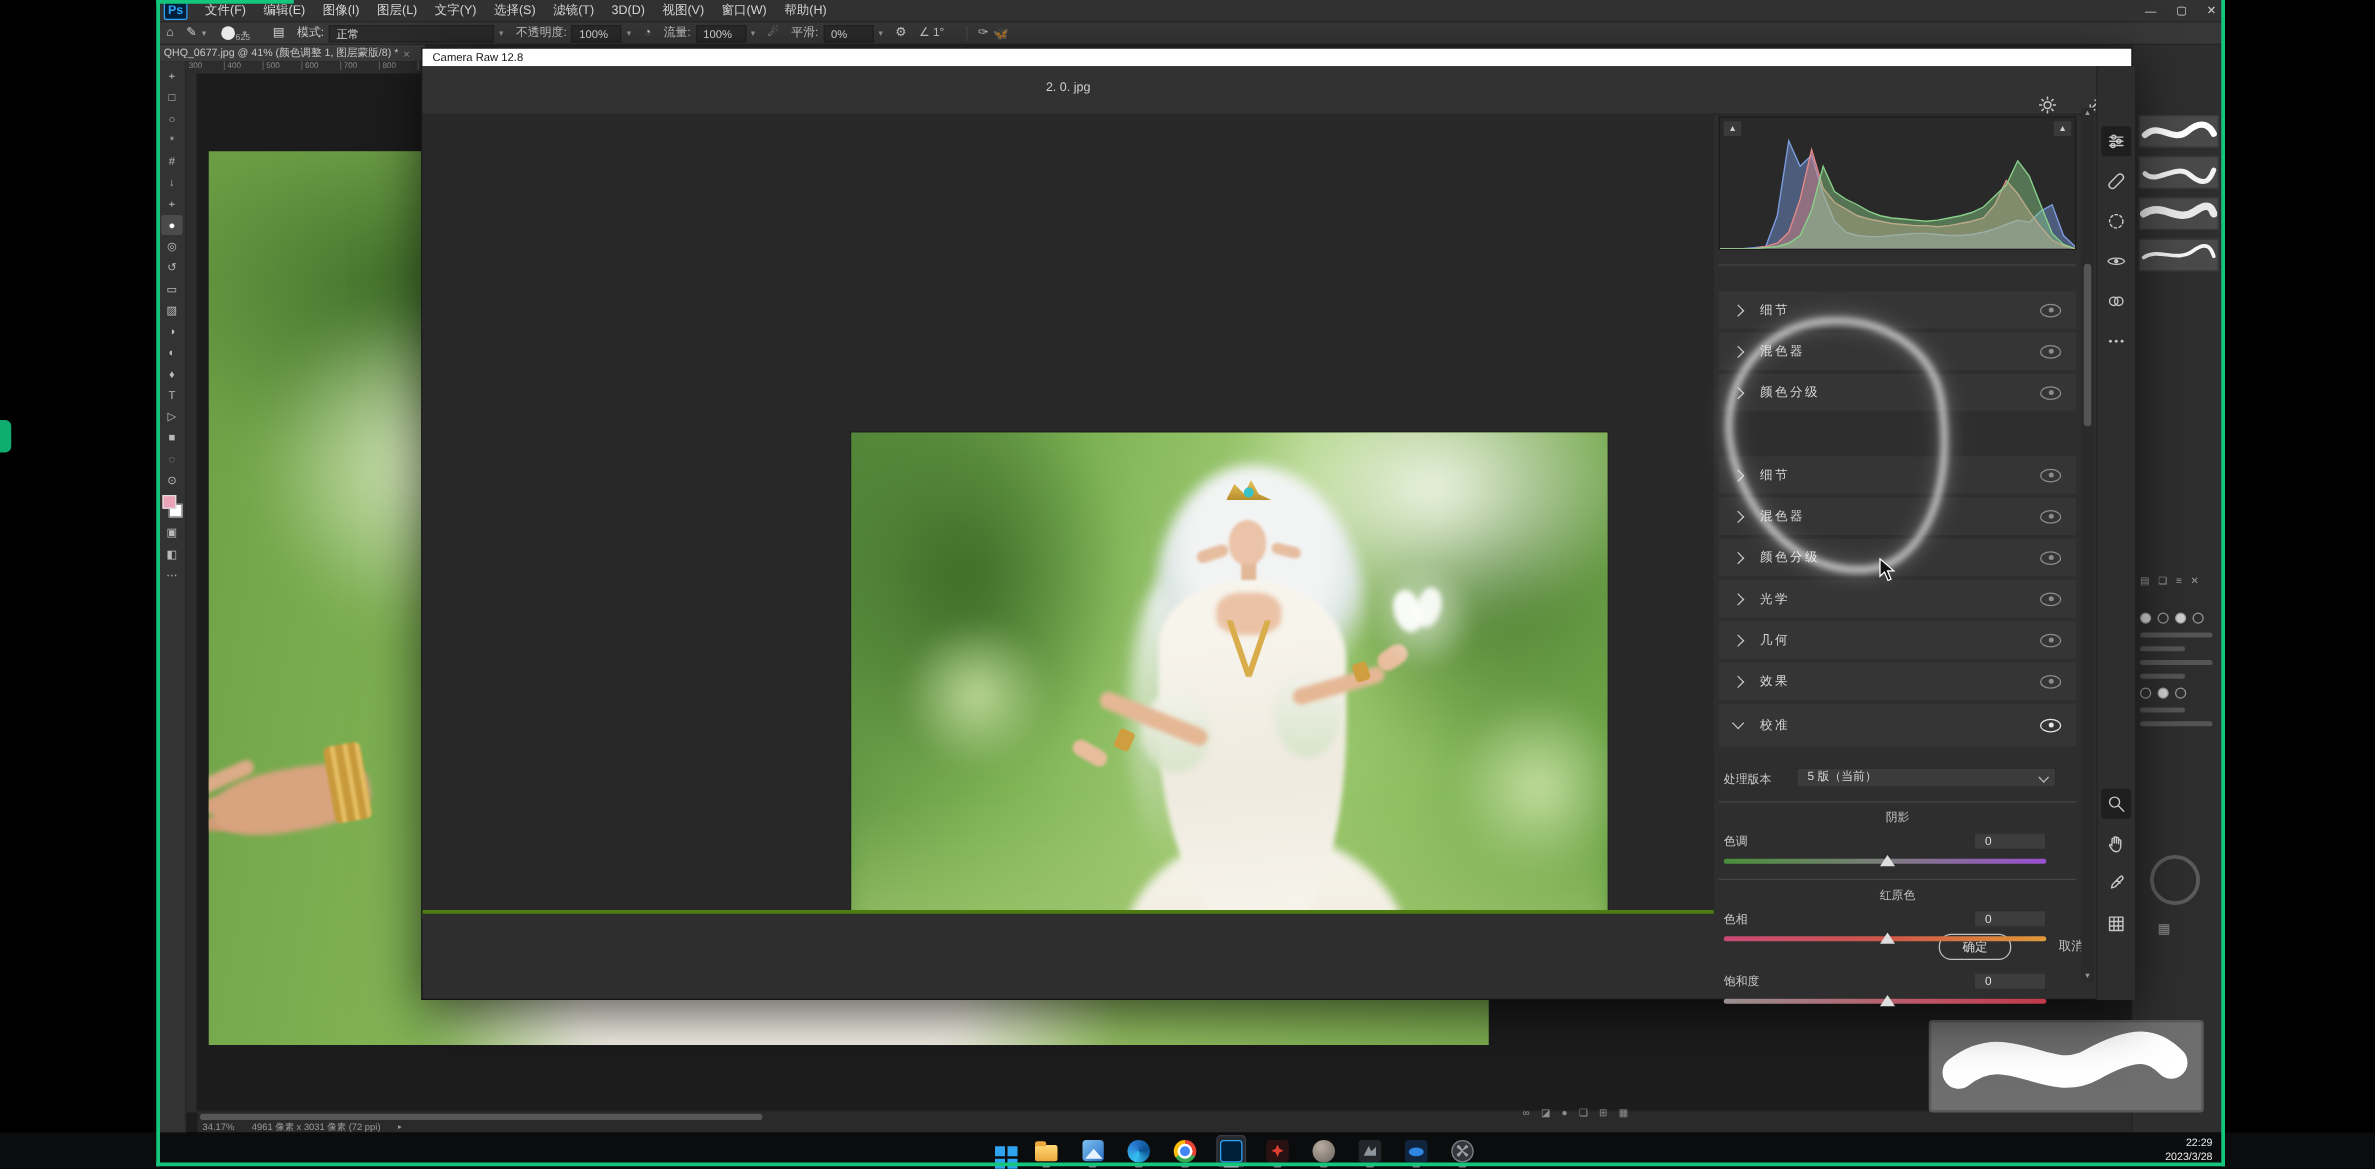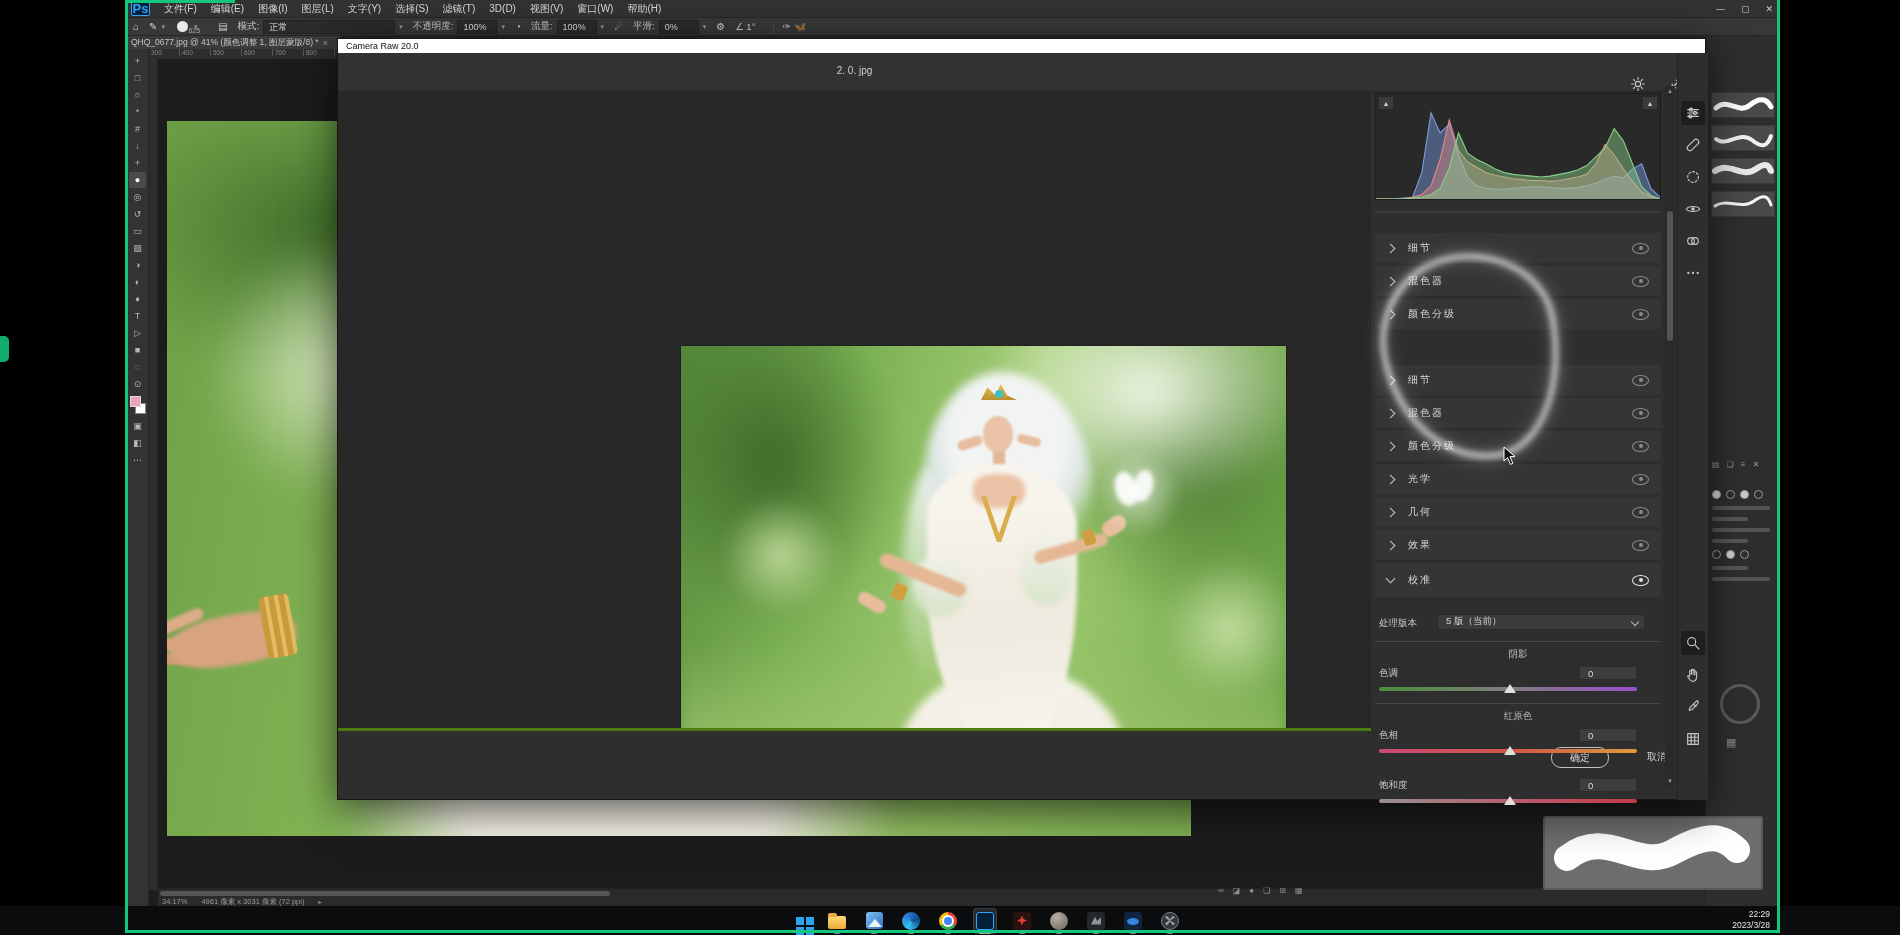--- a/index.html
+++ b/index.html
@@ -15,21 +15,21 @@
   .sb-top{left:125px;top:0;width:110px;height:3px;}
   .share-tab{position:absolute;left:0;top:336px;width:9px;height:26px;background:#0fae6e;border-radius:0 5px 5px 0;z-index:60;}
 
   
   .ps-window{position:absolute;left:127px;top:0;width:1652px;height:906px;background:#1d1d1d;z-index:1;}
 
   
   .menubar{position:absolute;left:0;top:0;width:100%;height:17px;background:#323232;border-bottom:1px solid #262626;
            display:flex;align-items:center;gap:0;font-size:10px;color:#d6d6d6;}
   .ps-logo{width:17px;height:13px;margin:0 7px 0 4px;background:#00203a;border:1px solid #2fa3f7;border-radius:2px;
-           color:#2fa3f7;font-size:13px;font-weight:bold;display:flex;align-items:center;justify-content:center;}
+           color:#2fa3f7;font-size:10px;font-weight:bold;display:flex;align-items:center;justify-content:center;}
   .menubar .mi{padding:0 7px;line-height:17px;cursor:default;}
   .win-controls{position:absolute;right:6px;top:0;height:17px;display:flex;gap:16px;align-items:center;font-size:9px;color:#cfcfcf;}
 
   
   .optionsbar{position:absolute;left:0;top:18px;width:100%;height:17px;background:#383838;border-bottom:1px solid #252525;
               display:flex;align-items:center;font-size:9.5px;color:#c9c9c9;}
   .ob-group{display:flex;align-items:center;gap:4px;margin-right:10px;white-space:nowrap;}
   .ob-icon{font-size:10px;color:#cfcfcf;}
   .ob-field{background:#2b2b2b;border:1px solid #222;padding:0 5px;height:12px;line-height:12px;min-width:28px;font-size:9px;color:#ddd;}
   .ob-chev{font-size:7px;color:#999;}
@@ -522,21 +522,21 @@
     <span>∞</span>
       <span>◪</span>
       <span>●</span>
       <span>❏</span>
       <span>⊞</span>
       <span>▦</span>
   </div>
 
   <div class="cr-dialog">
     <div class="cr-titlebar">
-      <span>Camera Raw 20.0</span>
+      <span>Camera Raw 12.8</span>
     </div>
     <div class="cr-header">
       <div class="cr-filename">2. 0. jpg</div>
       <div class="cr-hicon" style="right:58px;"><svg viewBox="0 0 24 24">
             <circle cx="12" cy="12" r="3.6"></circle>
             <path d="M12 3v3.4M12 17.6V21M3 12h3.4M17.6 12H21M5.6 5.6l2.4 2.4M16 16l2.4 2.4M18.4 5.6L16 8M8 16l-2.4 2.4"></path>
           </svg></div>
       <div class="cr-hicon" style="right:20px;"><svg viewBox="0 0 24 24">
             <path d="M7 17L17 7M17 7h-5.5M17 7v5.5M7 17h5.5M7 17v-5.5"></path>
           </svg></div>

